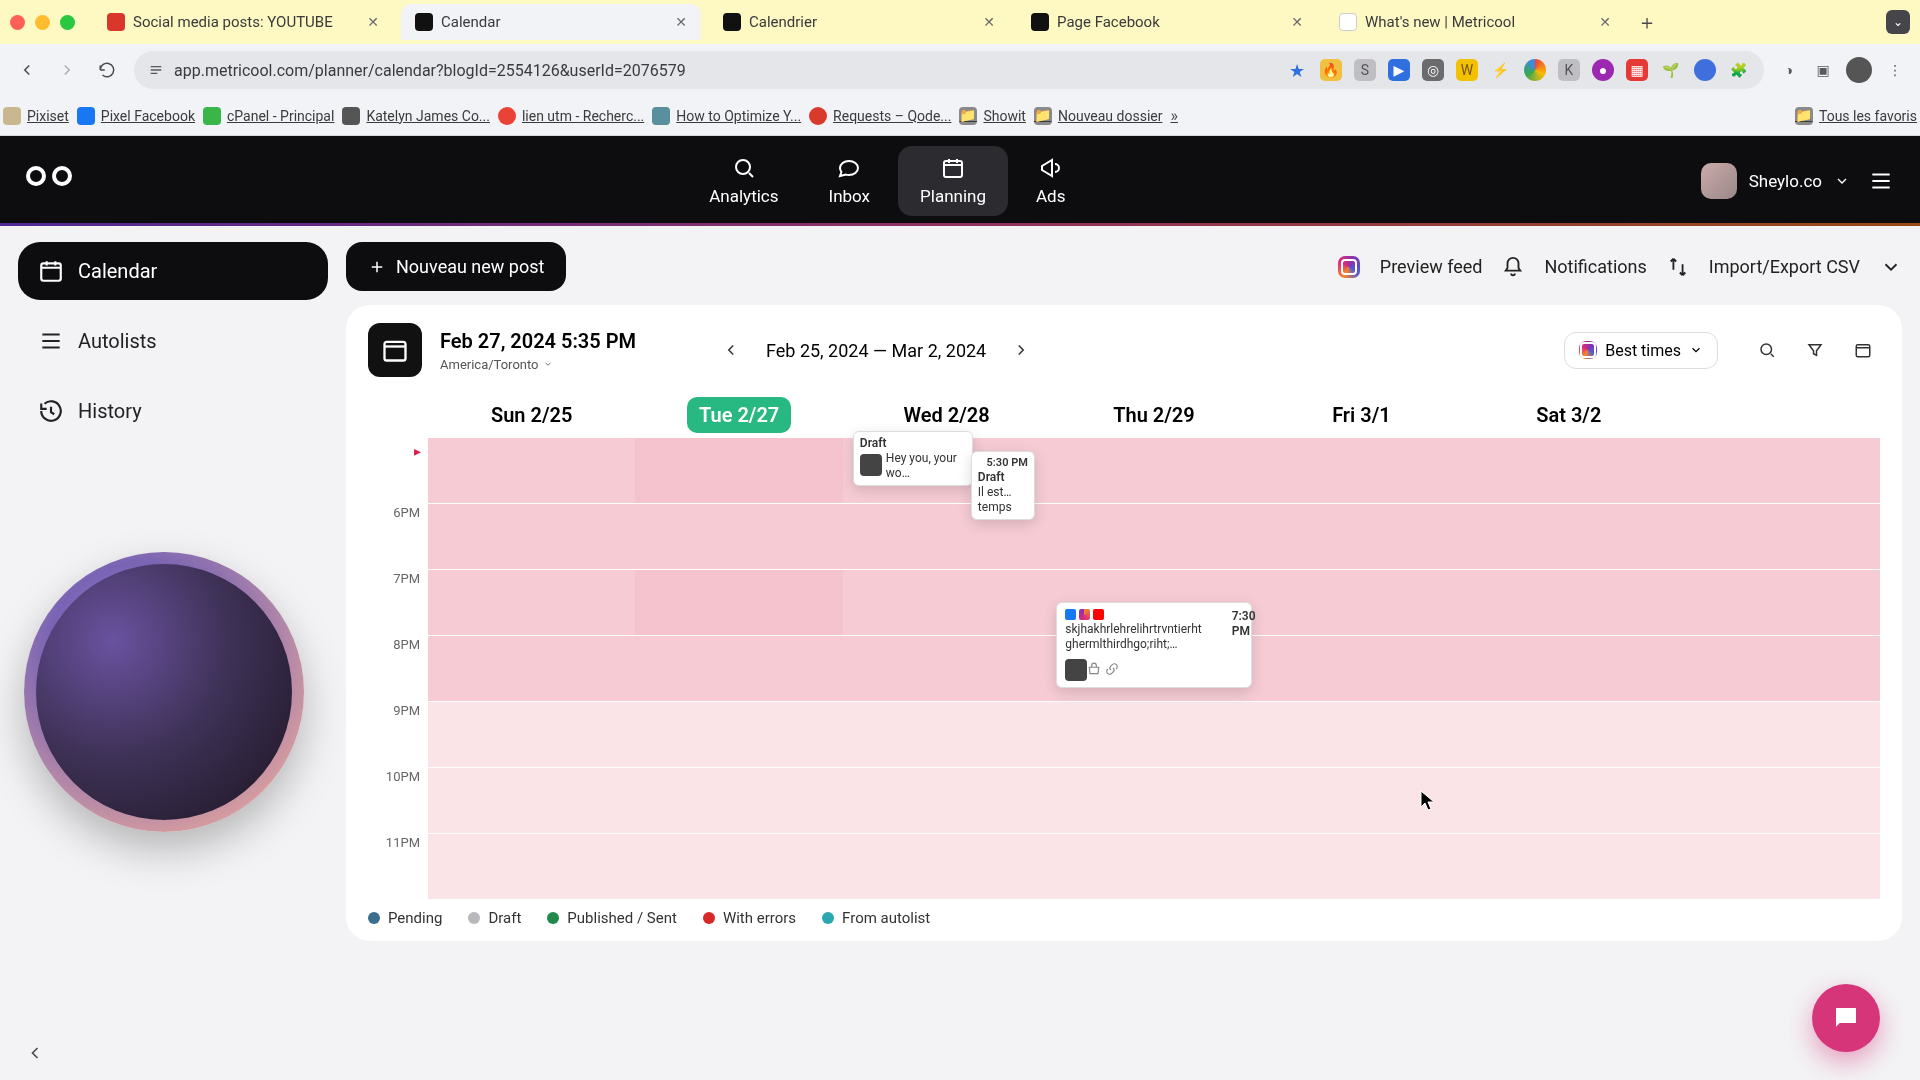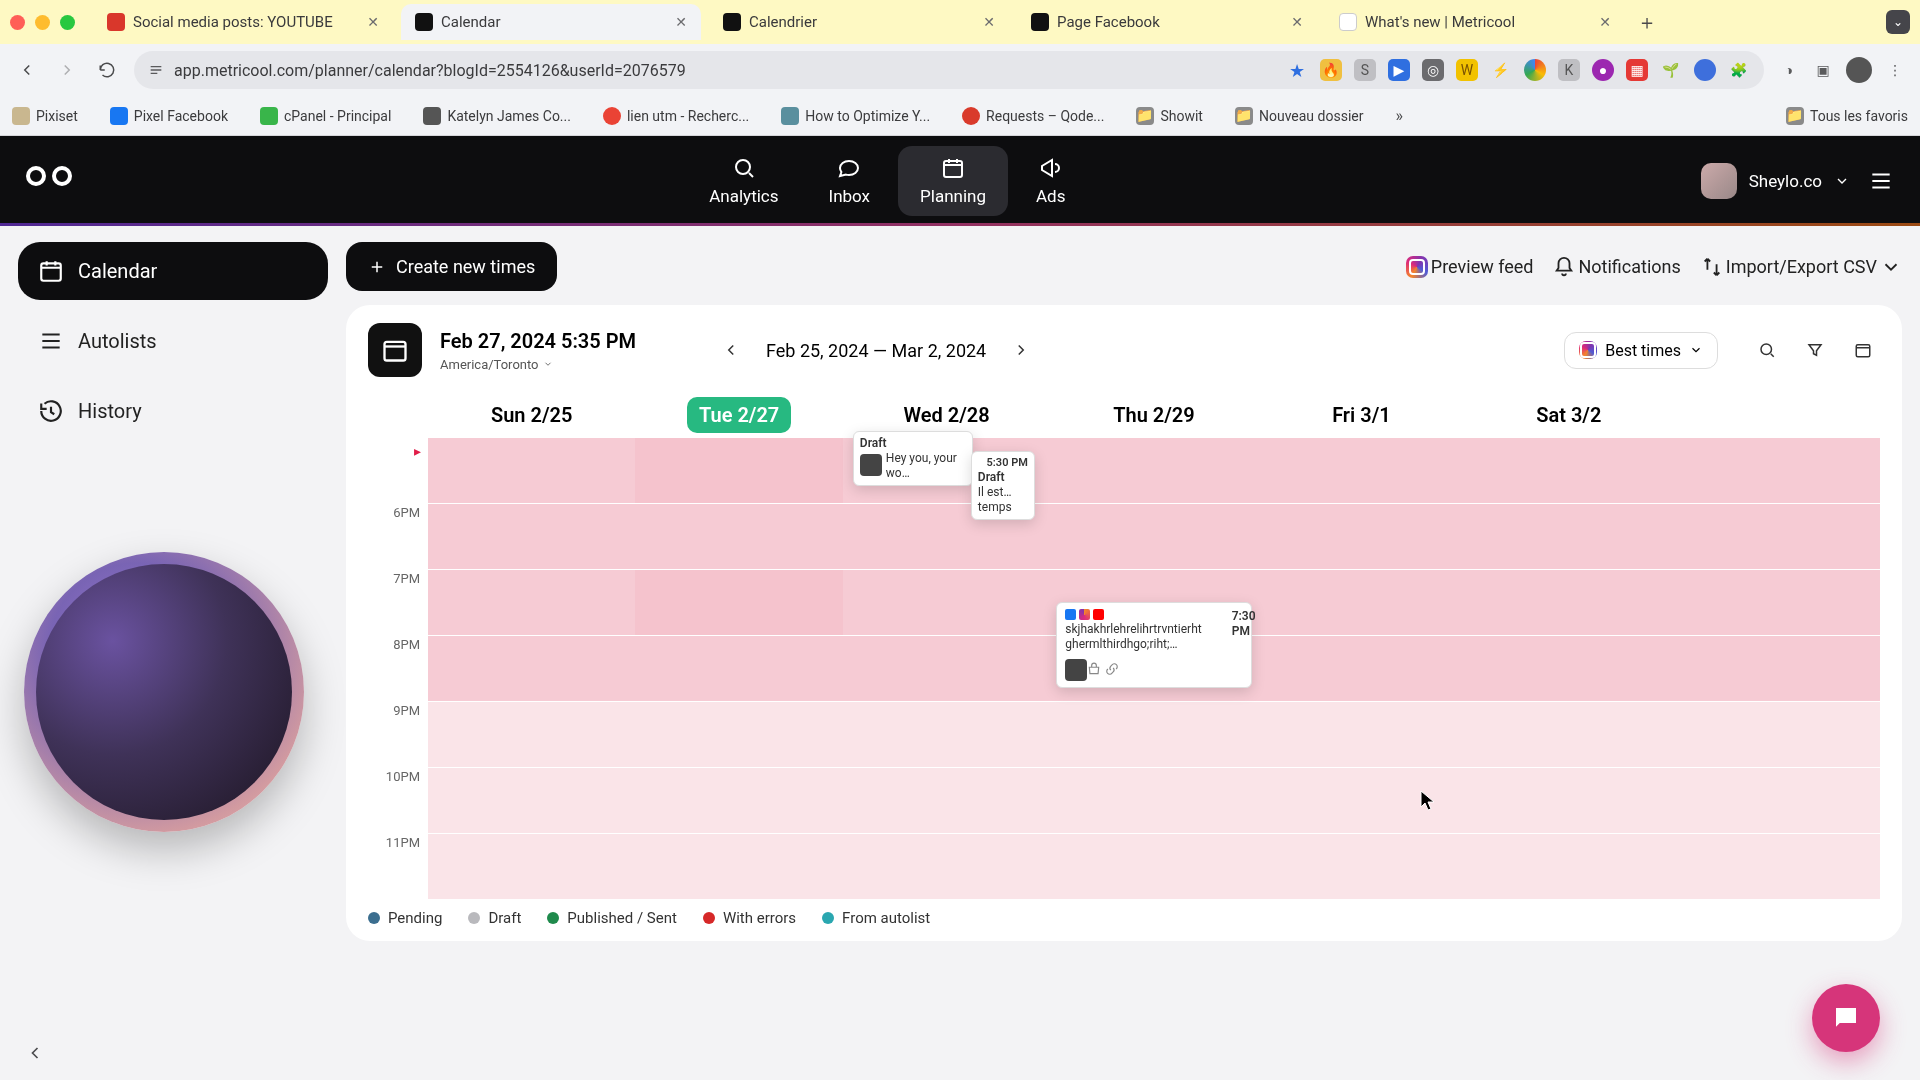--- a/index.html
+++ b/index.html
@@ -18,21 +18,21 @@
 .tab .close { font-size:14px; color:#6b6b6e; flex:0 0 auto; }
 .new-tab { width:28px; height:28px; border-radius:50%; display:flex; align-items:center; justify-content:center; font-size:20px; color:#4a4a4c; }
 .tab-drop { margin-left:auto; width:24px; height:24px; display:flex; align-items:center; justify-content:center; background:#45454a; color:#fff; border-radius:6px; font-size:12px; }
 .toolbar { display:flex; align-items:center; height:52px; padding:0 14px; gap:14px; background:#f2f3f6; }
 .nav-btn { width:26px; height:26px; color:#4a4a4c; display:flex; align-items:center; justify-content:center; }
 .nav-btn svg{width:18px;height:18px}
 .addr { flex:1; display:flex; align-items:center; height:38px; border-radius:20px; background:#e5e6ea; padding:0 14px; gap:10px; font-size:16px; color:#3b3b3d; }
 .addr .ext-icons { margin-left:auto; display:flex; gap:12px; align-items:center; }
 .ext-icons span, .tool-icons span { width:22px; height:22px; border-radius:5px; display:inline-flex; align-items:center; justify-content:center; font-size:14px; }
 .tool-icons { display:flex; gap:12px; align-items:center; }
-.bookmarks { display:flex; align-items:center; height:40px; padding:0 12px; gap:32px; background:#f2f3f6; border-bottom:1px solid #d6d6da; font-size:14px; color:#3b3b3d; }
+.bookmarks { display:flex; align-items:center; height:40px; padding:0 3px; gap:8px; background:#f2f3f6; border-bottom:1px solid #d6d6da; font-size:14px; color:#3b3b3d;text-decoration:underline; }
 .bookmarks .bm { display:flex; align-items:center; gap:6px; white-space:nowrap; }
 .bookmarks .bm .bm-fav{width:18px;height:18px;border-radius:4px}
 .bookmarks .spacer{flex:1}
 .chevrons{font-size:16px;color:#4a4a4c}
 
 
 .app-top { background:#0d0d0f; height:90px; display:flex; align-items:center; padding:0 26px; position:relative; }
 .app-top::after{content:"";position:absolute;left:0;right:0;bottom:0;height:3px;background:linear-gradient(90deg,#7c3aed,#ec4899,#f97316);opacity:.6}
 .logo { width:48px; height:30px; color:#fff; }
 .logo .inf{display:inline-flex;gap:6px}
@@ -54,21 +54,21 @@
 .sidebar-collapse{position:absolute;left:0;bottom:-2px;width:34px;height:34px;display:flex;align-items:center;justify-content:center;color:#4b4b4e}
 
 .presenter{ width:280px; height:280px; border-radius:50%; background:radial-gradient(circle at 40% 35%, #9d7cd8 0%, #7964b4 35%, #d29aa0 75%, #e9bfb7 100%); position:absolute; top:310px; left:6px; box-shadow:0 18px 40px rgba(0,0,0,.25); overflow:hidden; }
 .presenter::after{content:"";position:absolute;inset:12px;border-radius:50%;background:radial-gradient(circle at 30% 30%,#6a52a0 0%,#3f3258 45%,#1c1420 100%)}
 
 .content { flex:1; display:flex; flex-direction:column; gap:14px; }
 .content-bar { display:flex; align-items:center; gap:20px; }
 .create-btn { background:#0d0d0f; color:#fff; display:flex; align-items:center; gap:10px; padding:14px 22px; border-radius:16px; font-size:18px; }
 .create-btn svg{width:18px;height:18px}
 .spacer-flex{flex:1}
-.bar-action { display:flex; align-items:center; gap:3px; font-size:18px; color:#222; }
+.bar-action { display:flex; align-items:center; gap:20px; font-size:18px; color:#222; }
 .bar-action svg{width:22px;height:22px}
 .ig-ico{width:22px;height:22px;border-radius:7px;background:conic-gradient(from 210deg,#f58529,#dd2a7b,#8134af,#515bd4,#f58529);display:flex;align-items:center;justify-content:center}
 .ig-ico::after{content:"";width:12px;height:12px;border:2px solid #fff;border-radius:4px}
 
 .calendar-card { background:#fff; border-radius:24px; padding:18px 22px 14px 22px; }
 .cal-header { display:flex; align-items:center; gap:18px; }
 .cal-date-icon{width:54px;height:54px;border-radius:12px;background:#111;color:#fff;display:flex;align-items:center;justify-content:center}
 .cal-date-icon svg{width:28px;height:28px}
 .cal-date-block{display:flex;flex-direction:column;gap:4px}
 .cal-date-block .dt{font-size:20px;font-weight:600}
@@ -313,21 +313,21 @@
         </svg>
     </div>
   </div>
 
   <div class="content">
     <div class="content-bar">
       <div class="create-btn">
         <svg viewBox="0 0 24 24" fill="none" stroke="currentColor" stroke-width="2">
             <path d="M12 5v14M5 12h14"></path>
           </svg>
-        <span>Create new times</span>
+        <span>Nouveau new post</span>
       </div>
       <div class="spacer-flex"></div>
       <div class="bar-action">
         <span class="ig-ico"></span>
         <span>Preview feed</span>
       </div>
       <div class="bar-action">
         <svg viewBox="0 0 24 24" fill="none" stroke="currentColor" stroke-width="2">
             <path d="M6 8a6 6 0 1 1 12 0v5l2 3H4l2-3V8zM10 19a2 2 0 0 0 4 0"></path>
           </svg>

